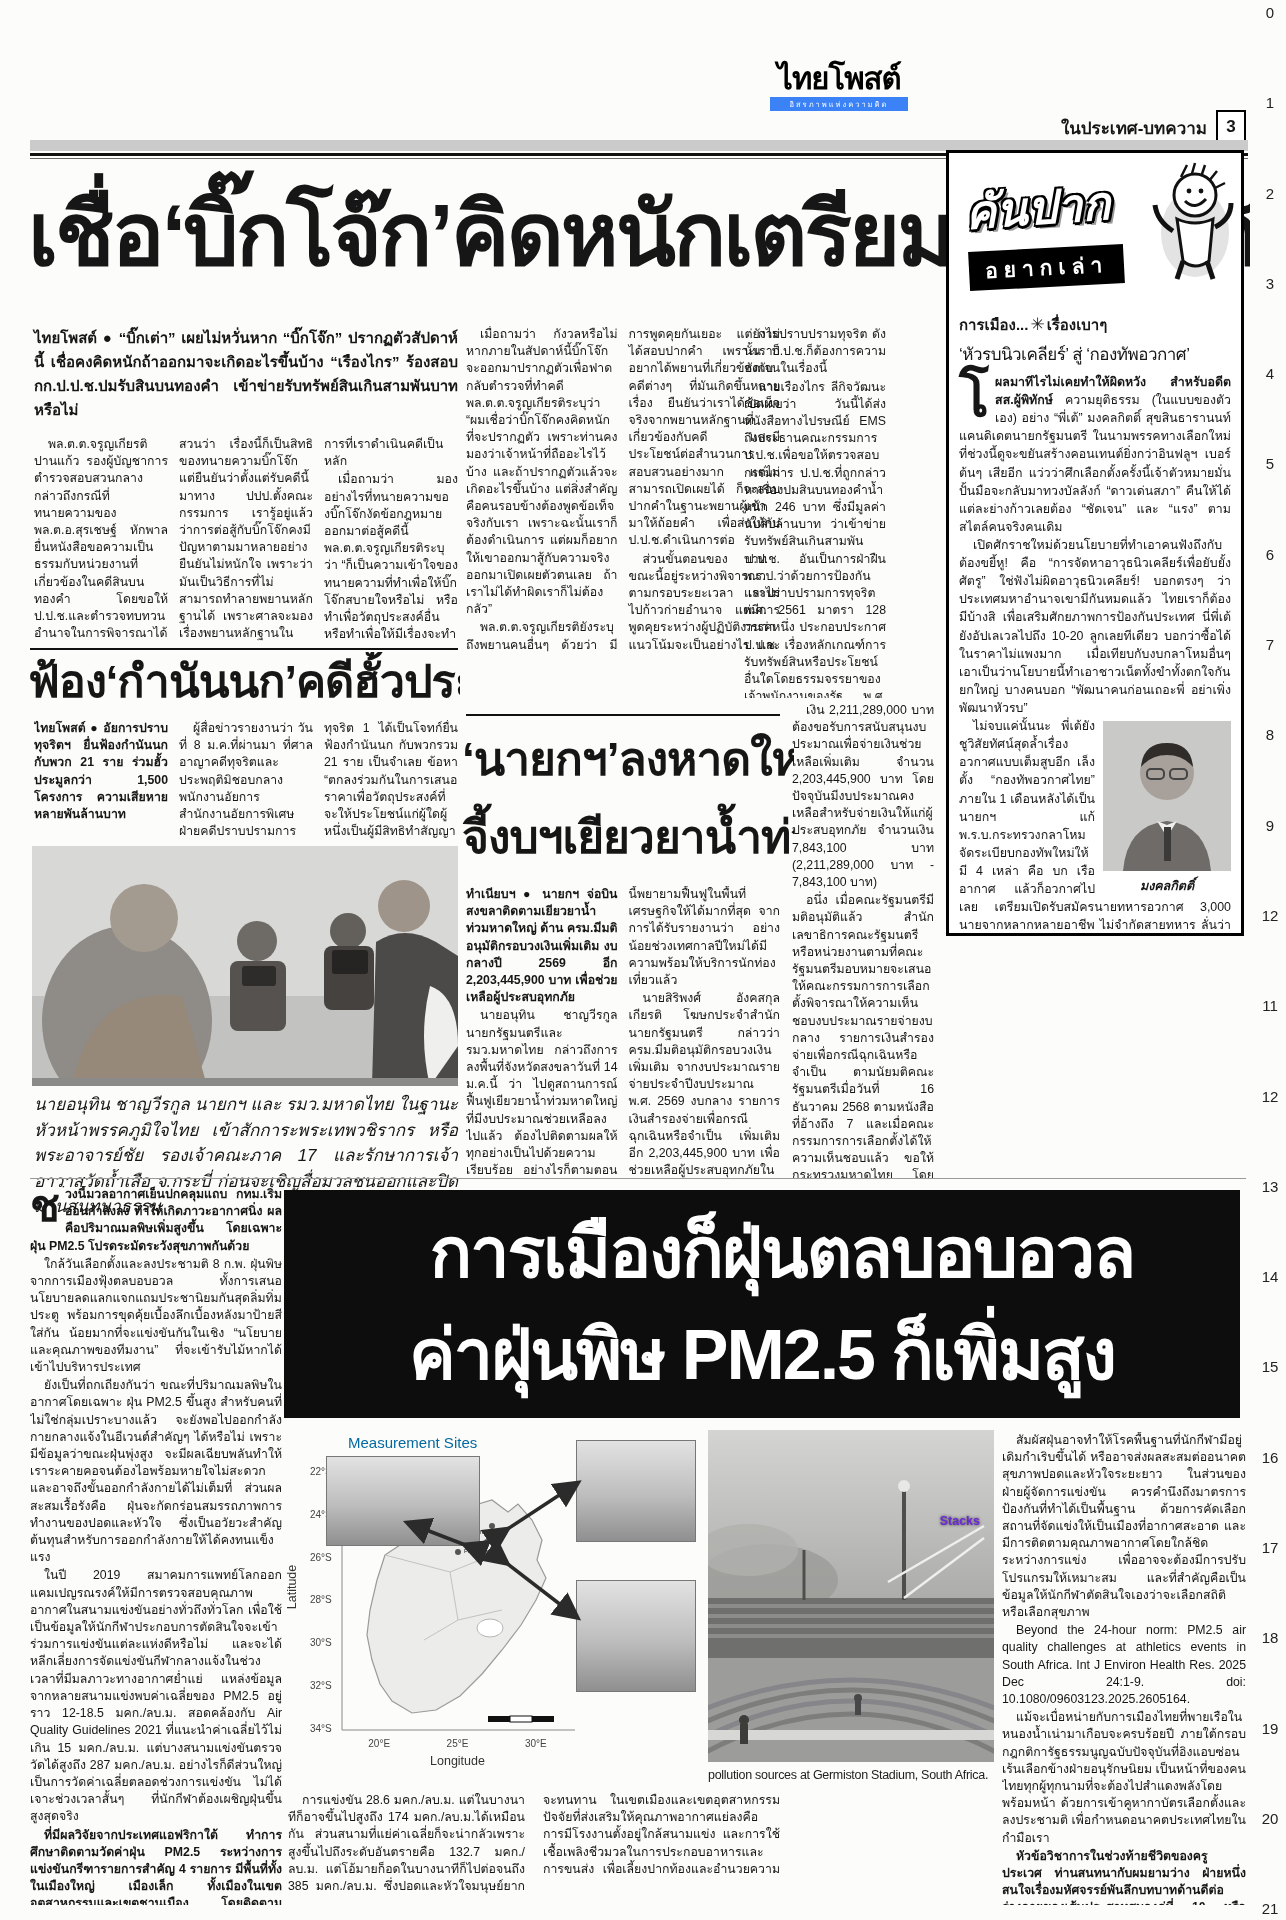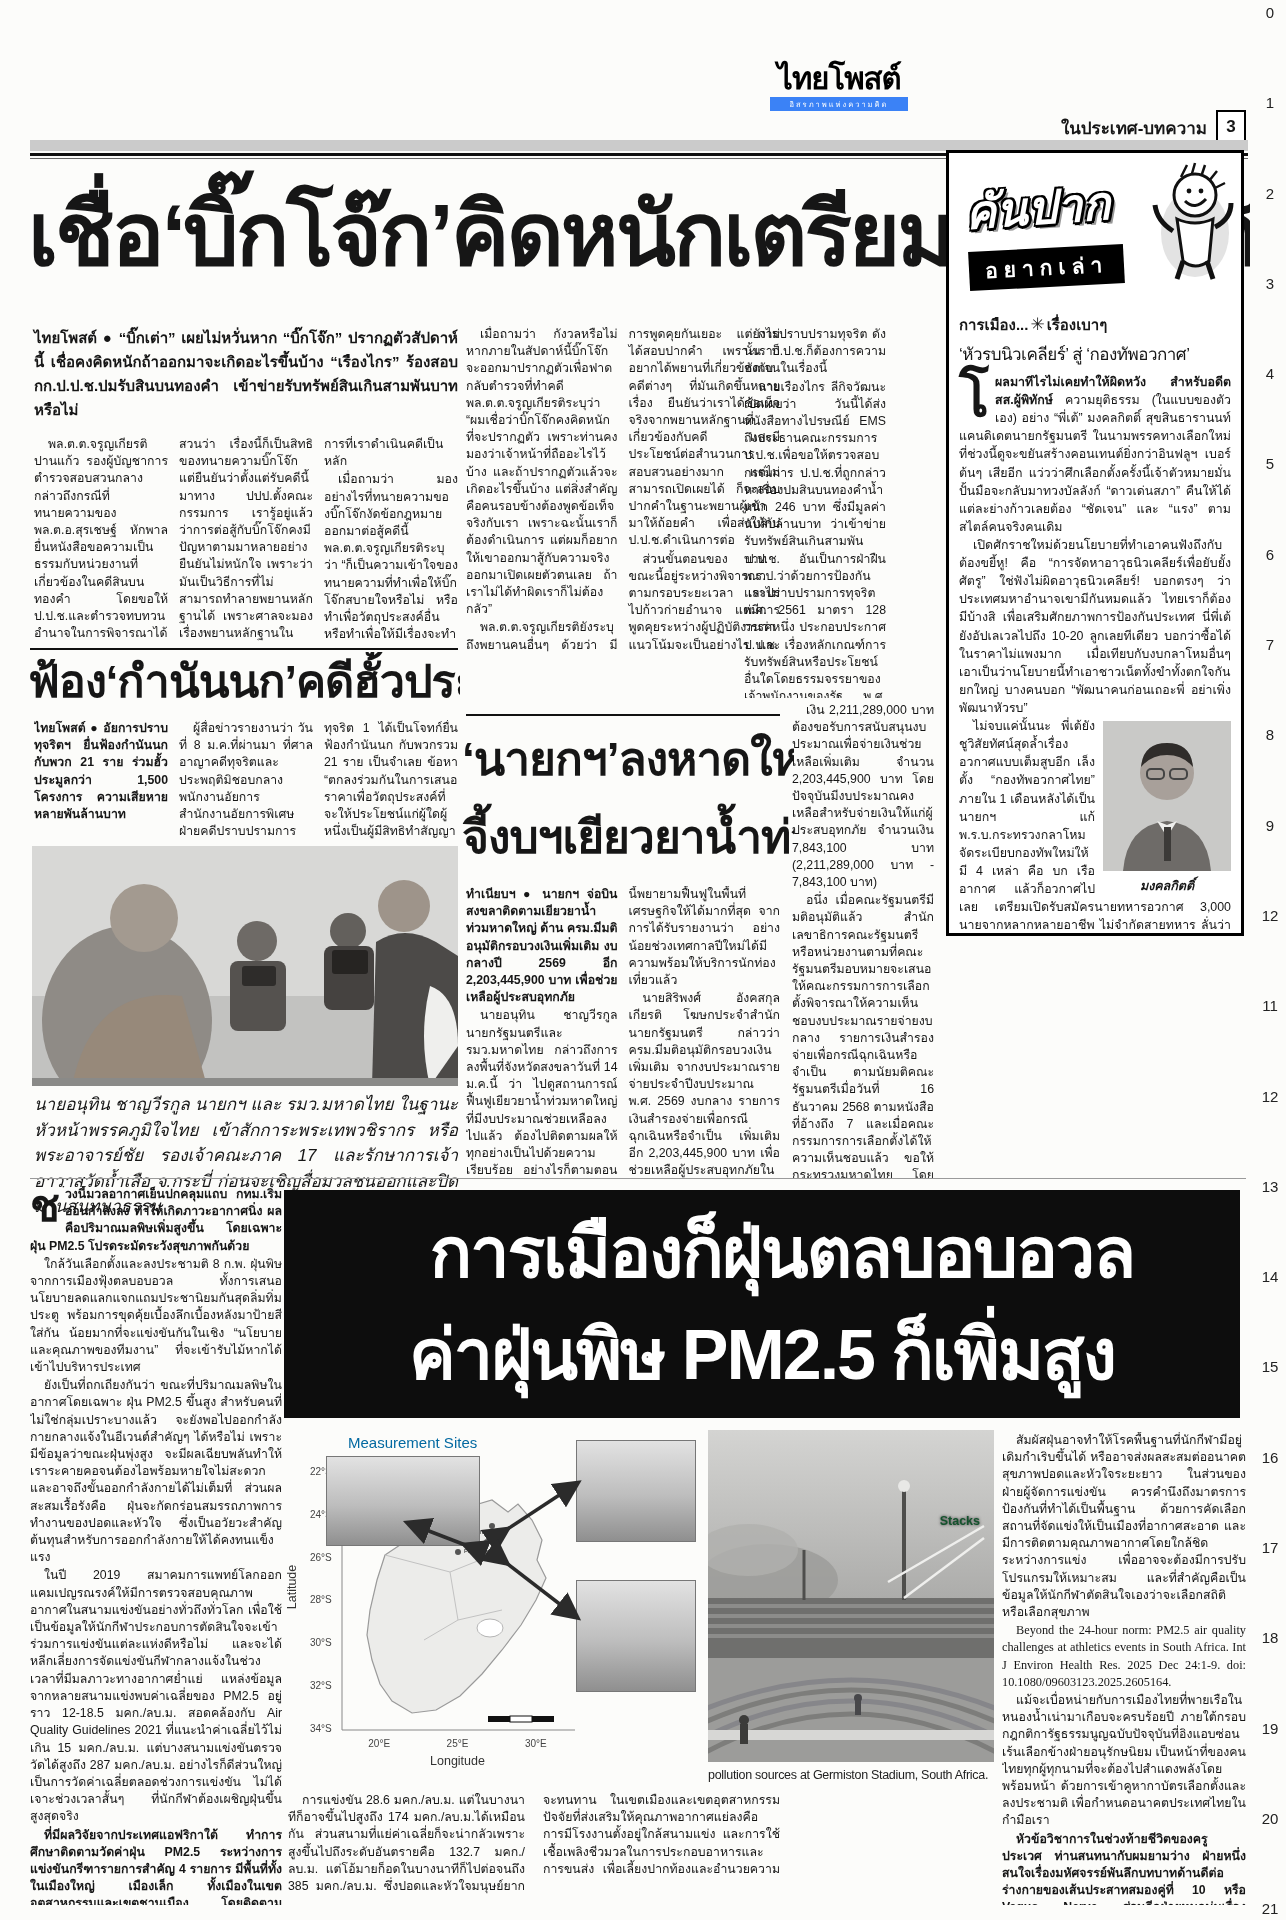--- a/index.html
+++ b/index.html
@@ -20,21 +20,21 @@
   .thinline{background:#9a9a9a;height:1px;}
   
   .headline1{left:28px;top:160px;width:1222px;height:152px;font-size:88px;font-weight:900;letter-spacing:-3px;line-height:150px;white-space:nowrap;overflow:hidden;margin:0;}
   .headline2{left:28px;top:652px;width:432px;height:62px;font-size:45px;font-weight:900;letter-spacing:-1px;line-height:60px;white-space:nowrap;overflow:hidden;margin:0;}
   .headline3{left:462px;top:720px;width:332px;height:160px;margin:0;overflow:hidden;}
   .headline3 div{font-size:46px;font-weight:800;letter-spacing:-1px;line-height:78px;white-space:nowrap;}
   
   .txt{font-size:12.3px;line-height:1.4;text-align:justify;overflow:hidden;}
   .txt p{margin:0 0 1px 0;text-indent:14px;}
   .txt p.lede{font-weight:bold;text-indent:0;}
-  .txt p.latin{text-indent:14px;font-family:Liberation Serif, serif;}
+  .txt p.latin{text-indent:14px;}
   .txt p.boldp{font-weight:bold;}
   .ledeblock{left:34px;top:326px;width:424px;font-size:15px;font-weight:bold;line-height:1.6;text-align:justify;}
   .colsA{left:34px;top:436px;width:424px;height:218px;column-count:3;column-gap:11px;}
   .colsB{left:466px;top:326px;width:314px;height:330px;column-count:2;column-gap:11px;}
   .colC1{left:744px;top:326px;width:142px;height:372px;}
   .kamnanBody{left:34px;top:720px;width:424px;height:124px;column-count:3;column-gap:11px;}
   .nayokBody{left:466px;top:886px;width:314px;height:296px;column-count:2;column-gap:11px;}
   .colC2{left:792px;top:702px;width:142px;height:482px;}
   
   .photo1{left:32px;top:846px;width:426px;height:240px;background:#d9d9d9;overflow:hidden;}
@@ -71,21 +71,21 @@
   .lat-ticks div,.lon-ticks div{font-size:10px;color:#444;}
   .lon-ticks{position:absolute;left:52px;top:308px;width:235px;display:flex;justify-content:space-around;}
   .ylab{position:absolute;left:-18px;top:150px;transform:rotate(-90deg);font-size:12.5px;color:#333;}
   .xlab{position:absolute;left:52px;top:324px;width:235px;text-align:center;font-size:12.5px;color:#333;}
   .inset{position:absolute;border:1px solid #777;background:linear-gradient(180deg,#e2e2e2 0%,#bdbdbd 55%,#8f8f8f 100%);}
   .insetA{left:38px;top:26px;width:152px;height:88px;}
   .insetB{left:288px;top:10px;width:118px;height:100px;}
   .insetC{left:288px;top:150px;width:118px;height:110px;}
   .sites{position:absolute;left:176px;top:98px;font-size:6px;color:#222;line-height:1.6;}
   .stadium{position:absolute;left:420px;top:0;width:286px;height:332px;overflow:hidden;background:#b9b9b9;}
-  .stacks{position:absolute;right:14px;top:84px;font-size:12.5px;font-weight:bold;color:#14532d;text-shadow:0 0 3px #333;}
+  .stacks{position:absolute;right:14px;top:84px;font-size:12.5px;font-weight:bold;color:#6d28d9;text-shadow:0 0 3px #333;}
   .fig-caption{position:absolute;left:420px;top:338px;width:286px;font-size:12.5px;letter-spacing:-0.3px;color:#222;}
   .bottomMid{left:288px;top:1792px;width:492px;height:118px;column-count:2;column-gap:18px;}
   
   .ruler{right:2px;top:4px;width:28px;}
   .ruler div{height:90.3px;text-align:center;font-size:15px;color:#222;}
 </style>
 </head>
 <body>
 
 <div class="page">

